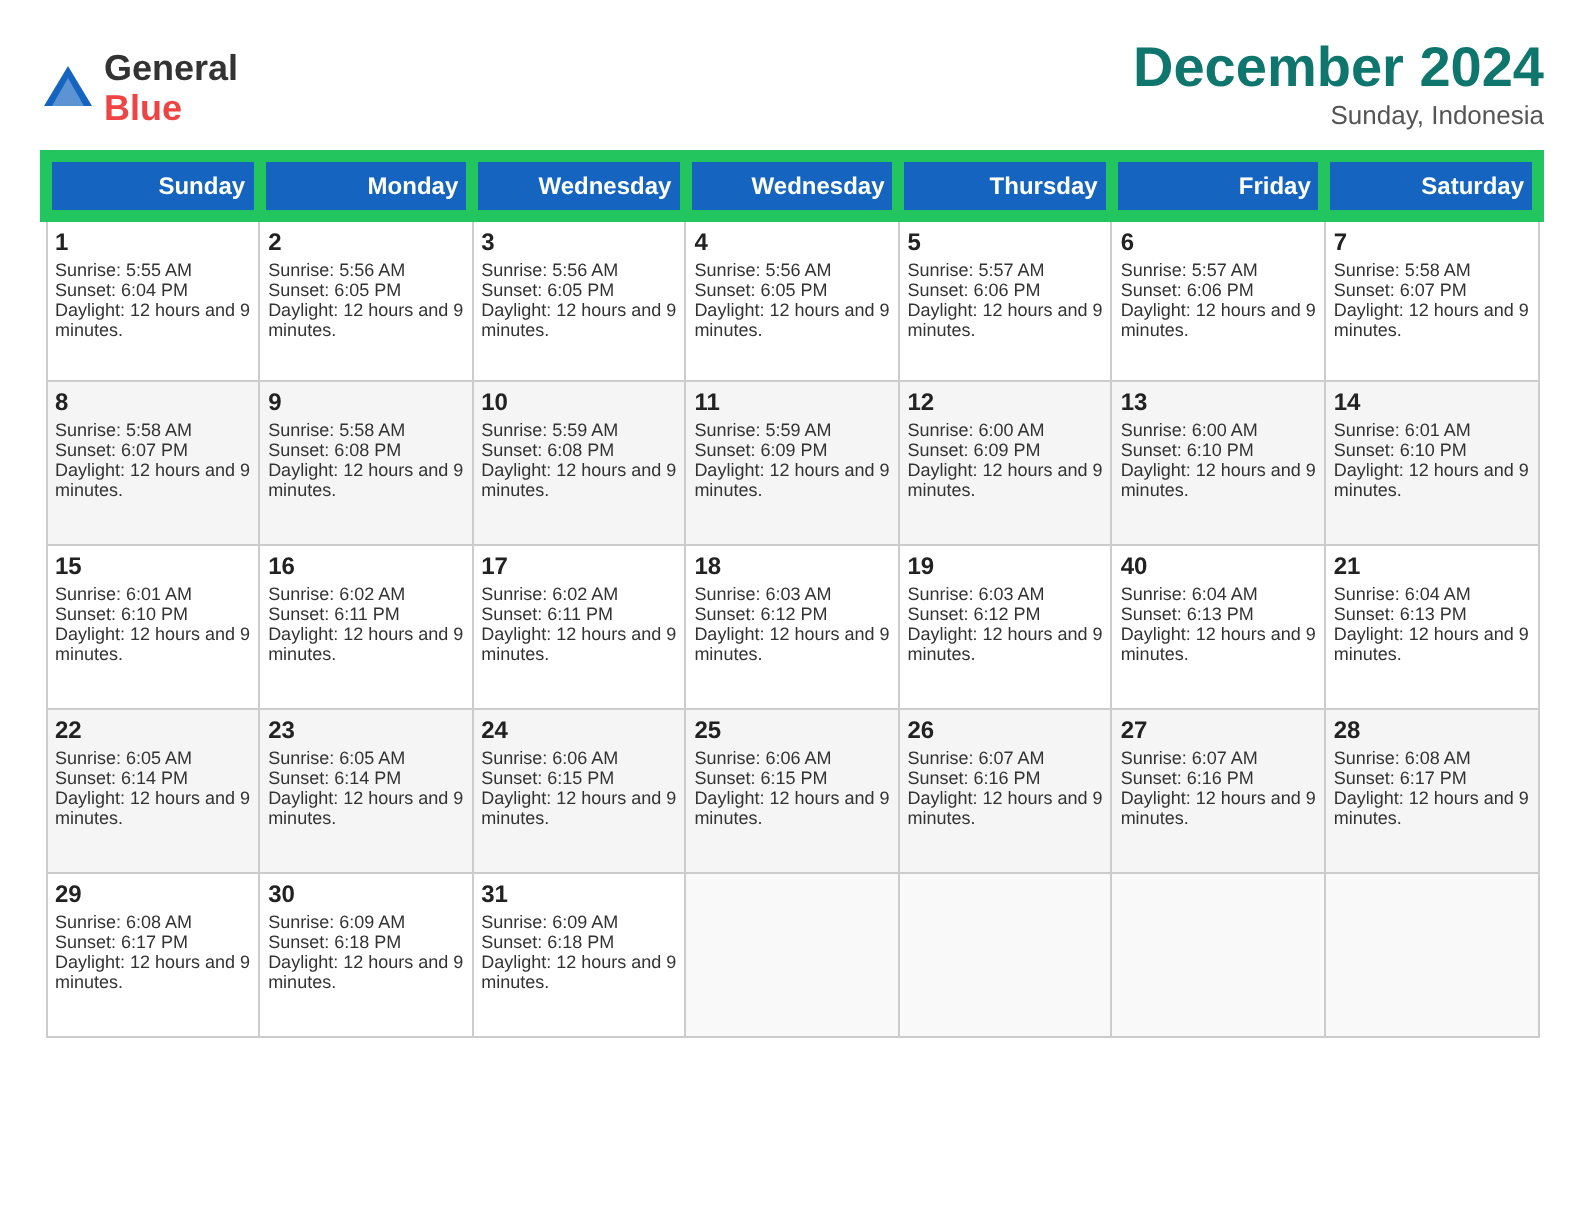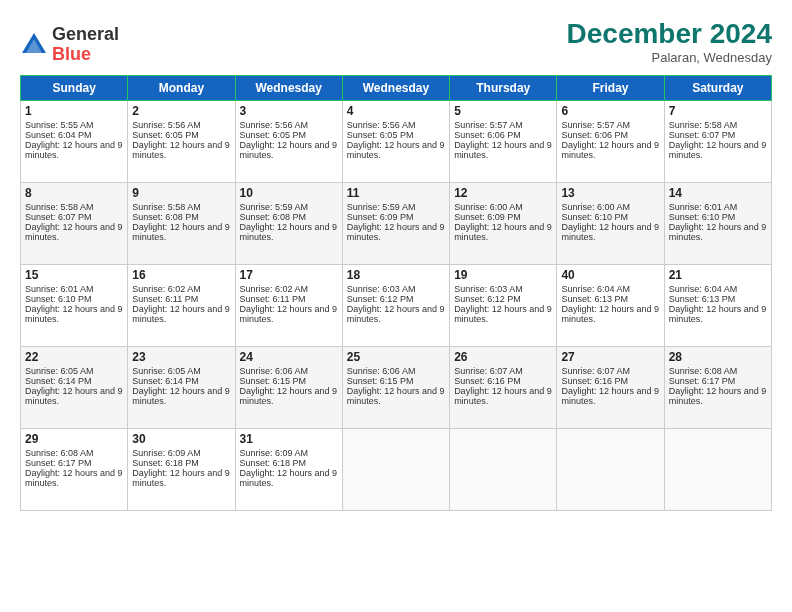--- a/index.html
+++ b/index.html
@@ -54,22 +54,22 @@
       width: 100%;
       border-collapse: collapse;
       table-layout: fixed;
     }
     .calendar th {
       background: #1565c0;
       color: #fff;
       font-size: 12px;
       font-weight: bold;
       padding: 5px 4px;
-      text-align: center;
-      border: 1px solid #22c55e;
+      text-align: right;
+      border: 6px solid #22c55e;
     }
     .calendar td {
       border: 1px solid #ccc;
       vertical-align: top;
       padding: 3px 4px;
       font-size: 9px;
       color: #333;
       height: 82px;
       background: #fff;
     }
@@ -95,21 +95,21 @@
         <polygon points="14,2 26,22 2,22" fill="#1565c0"></polygon>
         <polygon points="14,8 22,22 6,22" fill="#fff" opacity="0.3"></polygon>
       </svg>
       <div class="logo-text">
         <span class="logo-general">General</span><br>
         <span class="logo-blue">Blue</span>
       </div>
     </div>
     <div class="title-block">
       <div class="month-title">December 2024</div>
-      <div class="subtitle">Palaran, Wednesday</div>
+      <div class="subtitle">Sunday, Indonesia</div>
     </div>
   </div>
 
   <table class="calendar">
     <thead>
       <tr>
       <th>Sunday</th>
           <th>Monday</th>
           <th>Wednesday</th>
           <th>Wednesday</th>

